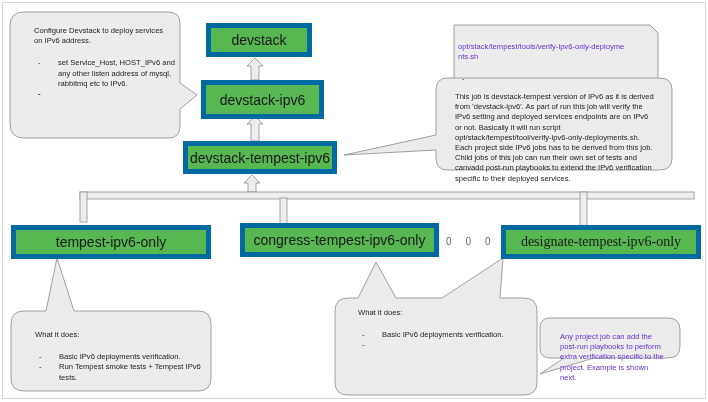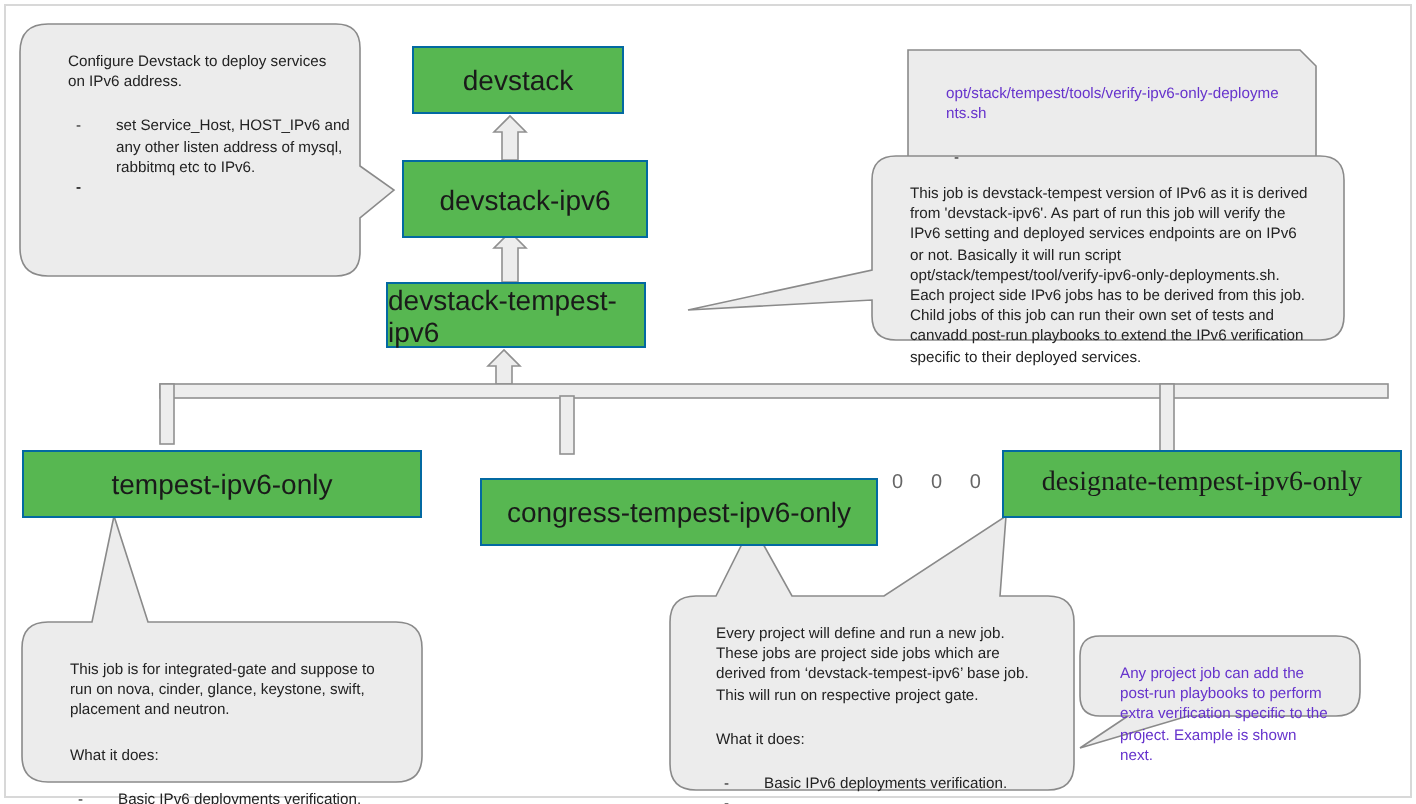--- a/index.html
+++ b/index.html
@@ -1,21 +1,21 @@
 <!DOCTYPE html>
 <html><head>
 <meta charset="utf-8">
 <style>
   html, body { margin:0; padding:0; }
   body { width:708px; height:402px; background:#ffffff; position:relative; overflow:hidden;
          font-family:"Liberation Sans", sans-serif; }
   .frame { position:absolute; left:2px; top:2px; width:702px; height:395px;
            border:1px solid #d8d8d8; background:#fff; }
   svg.shapes { position:absolute; left:0; top:0; }
-  .node { position:absolute; background:#57b751; border:1px solid #0369a1;
+  .node { position:absolute; background:#57b751; border:5px solid #0369a1;
           display:flex; align-items:center; justify-content:center;
           font-size:14px; color:#1a1a1a; box-sizing:border-box; }
   .txt { position:absolute; font-size:7.6px; line-height:10.2px; color:#222; }
   .txt.purple { color:#6633cc; }
   .txt p { margin:12px; }
   .txt ul { margin:0; padding:0; list-style:none; }
   .txt li { position:relative; padding-left:36px; }
   .txt li .dash { position:absolute; left:16px; top:0; }
   .dots { position:absolute; font-size:10px; color:#666; letter-spacing:0; }
 </style>
@@ -47,60 +47,58 @@
 
     <rect x="80" y="192" width="614" height="7"></rect>
     <rect x="80" y="192" width="7" height="30"></rect>
     <rect x="280" y="198" width="7" height="29"></rect>
     <rect x="580" y="192" width="7" height="34"></rect>
   </g>
 </svg>
 
 <div class="node" style="left:206px;top:23px;width:106px;height:34px;">devstack</div>
 <div class="node" style="left:201px;top:80px;width:123px;height:39px;">devstack-ipv6</div>
-<div class="node" style="left:193px;top:141px;width:130px;height:33px;">devstack-tempest-ipv6</div>
+<div class="node" style="left:183px;top:141px;width:154px;height:33px;">devstack-tempest-ipv6</div>
 <div class="node" style="left:11px;top:225px;width:200px;height:34px;">tempest-ipv6-only</div>
-<div class="node" style="left:240px;top:239px;width:199px;height:34px;">congress-tempest-ipv6-only</div>
+<div class="node" style="left:240px;top:223px;width:199px;height:34px;">congress-tempest-ipv6-only</div>
 <div class="node" style="left:501px;top:225px;width:200px;height:34px;font-family:Liberation Serif, serif;">designate-tempest-ipv6-only</div>
 
 <div class="dots" style="left:446px;top:236px;">
   <span style="white-space:pre;">0     0     0</span>
 </div>
 
 <div class="txt" style="left:22px;top:14px;width:160px;">
   <p>Configure Devstack to deploy services on IPv6 address.</p>
   <ul>
     <li><span class="dash">-</span><span>set Service_Host, HOST_IPv6 and any other listen address of mysql, rabbitmq etc to IPv6.</span></li>
     <li><span class="dash">-</span></li>
     <li><span class="dash">-</span></li>
   </ul>
 </div>
 
-<div class="txt" style="left:461px;top:30px;width:192px;">
+<div class="txt" style="left:446px;top:30px;width:192px;">
   <p class="purple" style="color:#6633cc;word-break:break-all;">opt/stack/tempest/tools/verify-ipv6-only-deployments.sh</p>
   <ul>
     <li><span class="dash">-</span></li>
   </ul>
 </div>
 
 <div class="txt" style="left:443px;top:80px;width:224px;">
   <p>This job is devstack-tempest version of IPv6 as it is derived from 'devstack-ipv6'. As part of run this job will verify the IPv6 setting and deployed services endpoints are on IPv6 or not. Basically it will run script opt/stack/tempest/tool/verify-ipv6-only-deployments.sh. Each project side IPv6 jobs has to be derived from this job. Child jobs of this job can run their own set of tests and canvadd post-run playbooks to extend the IPv6 verification specific to their deployed services.</p>
 </div>
 
 <div class="txt" style="left:23px;top:318px;width:186px;">
-  <p>This job is for integrated-gate and suppose to run on nova, cinder, glance, keystone, swift, placement and neutron.</p>
   <p>What it does:</p>
   <ul>
     <li><span class="dash">-</span><span>Basic IPv6 deployments verification.</span></li>
     <li><span class="dash">-</span><span>Run Tempest smoke tests + Tempest IPv6 tests.</span></li>
   </ul>
 </div>
 
 <div class="txt" style="left:346px;top:300px;width:184px;">
-  <p>Every project will define and run a new job. These jobs are project side jobs which are derived from ‘devstack-tempest-ipv6’ base job. This will run on respective project gate.</p>
   <p style="margin-top:8px;">What it does:</p>
   <ul>
     <li><span class="dash">-</span><span>Basic IPv6 deployments verification.</span></li>
     <li><span class="dash">-</span></li>
   </ul>
 </div>
 
 <div class="txt purple" style="left:548px;top:320px;width:128px;color:#6633cc;">
   <p>Any project job can add the post-run playbooks to perform extra verification specific to the project. Example is shown next.</p>
 </div>

